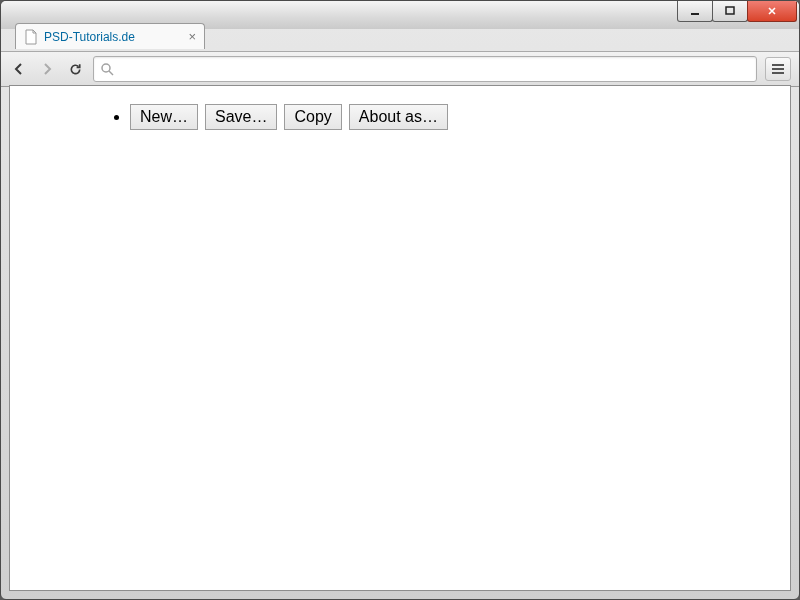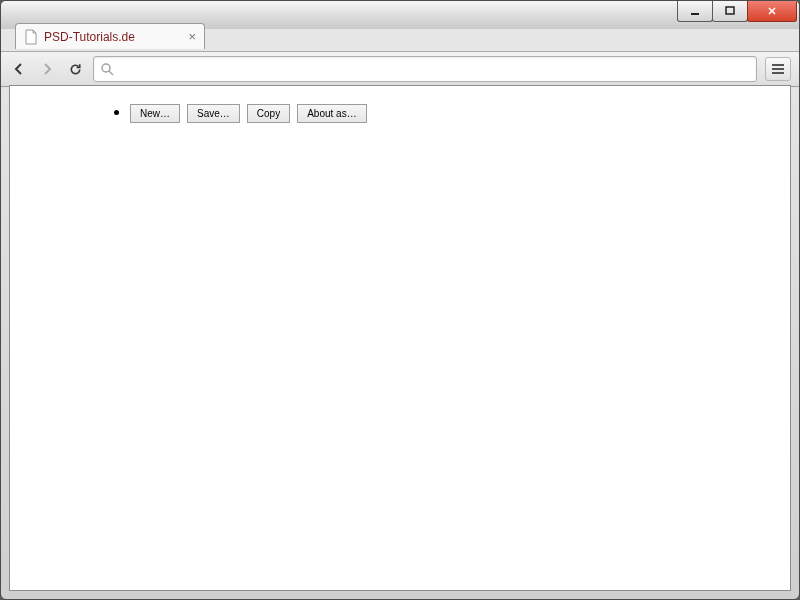--- a/index.html
+++ b/index.html
@@ -14,41 +14,41 @@
     background:linear-gradient(180deg,#f7f7f7,#d4d4d4);display:flex;align-items:center;justify-content:center;
     font-size:11px;color:#222;border-radius:0 0 3px 3px;margin-left:-1px;cursor:default;}
   .win-btn.close{background:linear-gradient(180deg,#f07e73,#d9432a);color:#fff;border-color:#8a2e1f;width:48px;}
   .win-btn svg{width:10px;height:10px;}
   
   .tabstrip{height:28px;position:relative;margin-top:-6px;}
   .tab{position:absolute;left:14px;top:0;height:26px;min-width:190px;
     background:#f9f9f9;border:1px solid #9a9a9a;border-bottom:none;border-radius:4px 4px 0 0;
     display:flex;align-items:center;padding:0 8px;box-sizing:border-box;}
   .tab .favicon{width:14px;height:16px;margin-right:6px;}
-  .tab .tab-title{flex:1;font-size:12px;color:#7f1d1d;white-space:nowrap;overflow:hidden;text-overflow:ellipsis;}
+  .tab .tab-title{flex:1;font-size:12px;color:#0369a1;white-space:nowrap;overflow:hidden;text-overflow:ellipsis;}
   .tab .tab-close{font-size:13px;color:#777;margin-left:6px;}
   
   .toolbar{height:34px;background:linear-gradient(180deg,#f2f2f2,#dedede);
     border-top:1px solid #aaa;border-bottom:1px solid #9a9a9a;
     display:flex;align-items:center;padding:0 8px;gap:8px;}
   .nav-btn{width:20px;height:20px;display:flex;align-items:center;justify-content:center;cursor:default;}
   .nav-btn.disabled{opacity:.35;}
   .omnibox{flex:1;height:24px;background:#fff;border:1px solid #aeaeae;border-radius:3px;
     display:flex;align-items:center;padding:0 6px;box-shadow:inset 0 1px 2px rgba(0,0,0,.1);}
   .omnibox .search-icon{width:14px;height:14px;opacity:.55;margin-right:6px;}
   .omnibox input{border:none;outline:none;flex:1;font-size:13px;background:transparent;}
   .menu-btn{width:24px;height:22px;border:1px solid #b8b8b8;border-radius:3px;
     background:linear-gradient(#fafafa,#e2e2e2);display:flex;align-items:center;justify-content:center;}
   
   .viewport{position:absolute;left:8px;right:8px;top:84px;bottom:8px;background:#fff;
     border:1px solid #8d8d8d;overflow:auto;}
   .page{padding:16px 16px 16px 16px;font-family:"Times New Roman",serif;font-size:16px;color:#000;}
   .page ul{margin:0 0 16px 0;padding-left:104px;}
   .page ul li{margin:0;}
-  .btn{display:inline-block;font-family:Arial,sans-serif;font-size:10px;color:#000;
+  .btn{display:inline-block;font-family:Arial,sans-serif;font-size:16px;color:#000;
     background:linear-gradient(#f6f6f6,#e6e6e6);border:1px solid #9c9c9c;padding:3px 9px;margin:2px 3px 0 0;
     cursor:default;}
   .page a{color:#0000EE;text-decoration:underline;}
   .links-ul{margin-top:6px;}
   .links-ul li{line-height:20px;}
 </style>
 </head>
 <body>
 
 <div class="window">

